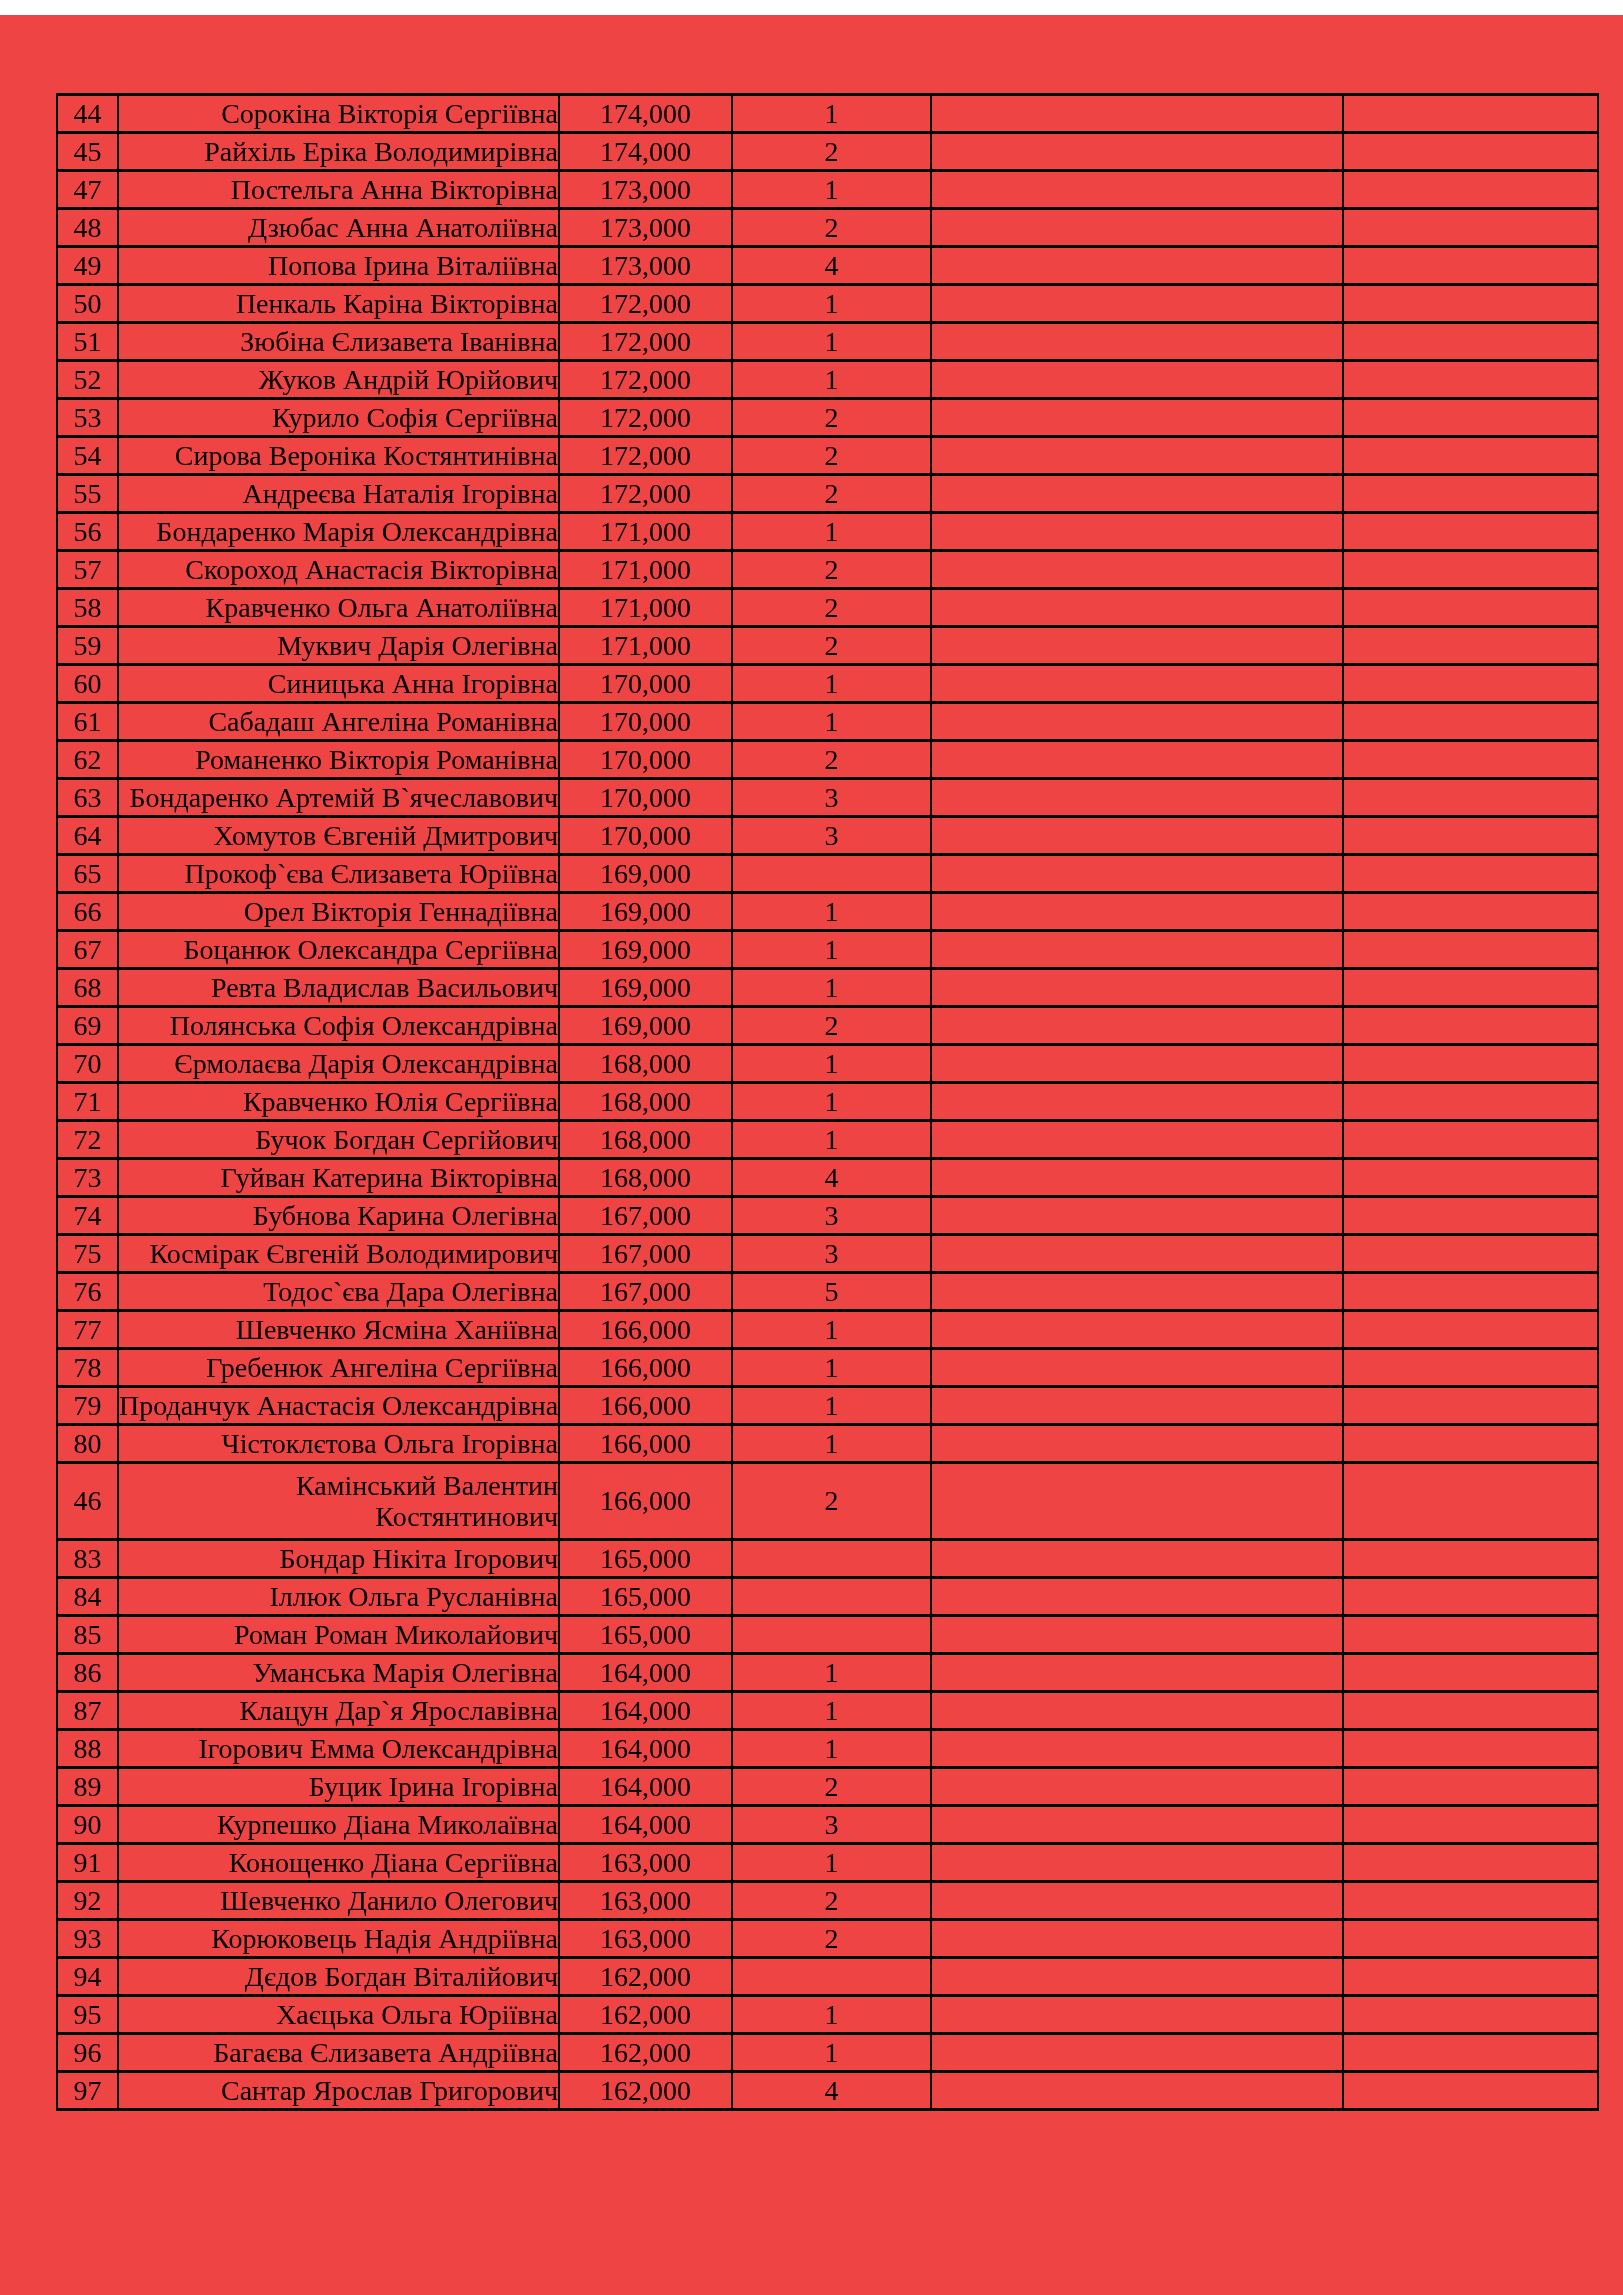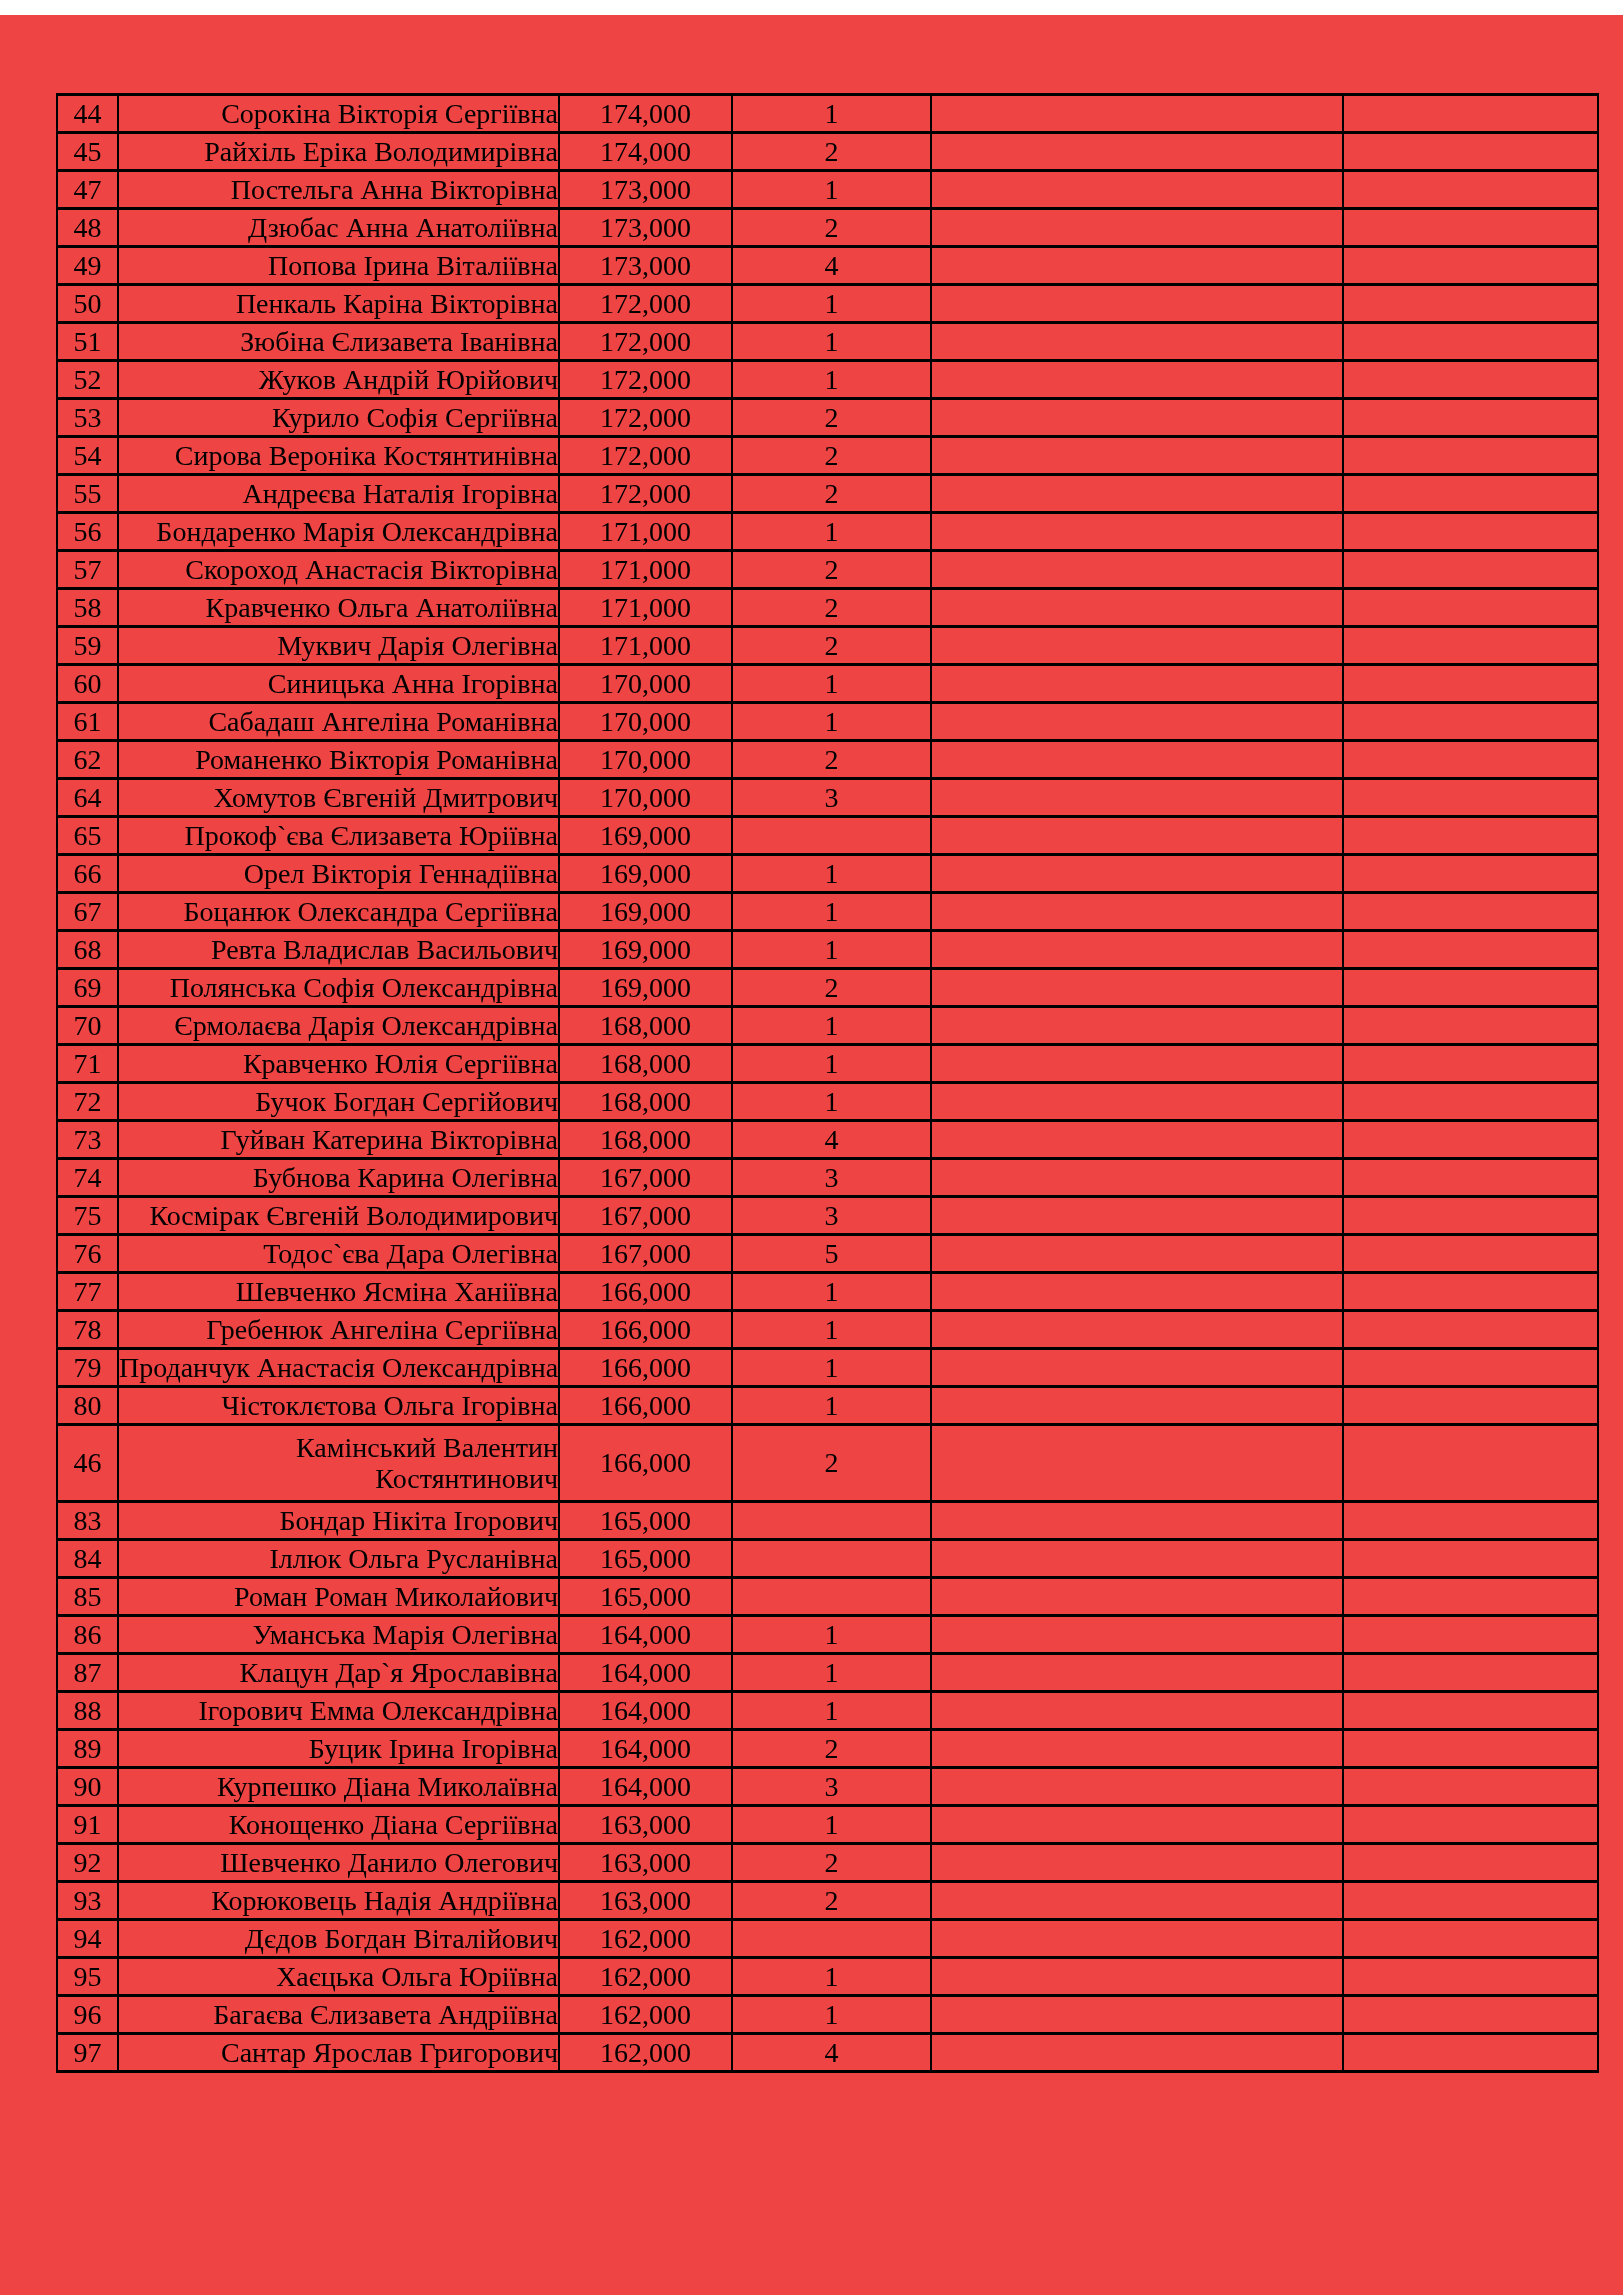--- a/index.html
+++ b/index.html
@@ -197,20 +197,28 @@
         </tr>
         <tr class="row">
           <td class="c-num">62</td>
           <td class="c-name">Романенко Вікторія Романівна</td>
           <td class="c-score">170,000</td>
           <td class="c-rank">2</td>
           <td class="c-empty"></td>
           <td class="c-empty"></td>
         </tr>
         <tr class="row">
+          <td class="c-num">63</td>
+          <td class="c-name">Бондаренко Артемій В`ячеславович</td>
+          <td class="c-score">170,000</td>
+          <td class="c-rank">3</td>
+          <td class="c-empty"></td>
+          <td class="c-empty"></td>
+        </tr>
+        <tr class="row">
           <td class="c-num">64</td>
           <td class="c-name">Хомутов Євгеній Дмитрович</td>
           <td class="c-score">170,000</td>
           <td class="c-rank">3</td>
           <td class="c-empty"></td>
           <td class="c-empty"></td>
         </tr>
         <tr class="row">
           <td class="c-num">65</td>
           <td class="c-name">Прокоф`єва Єлизавета Юріївна</td>

